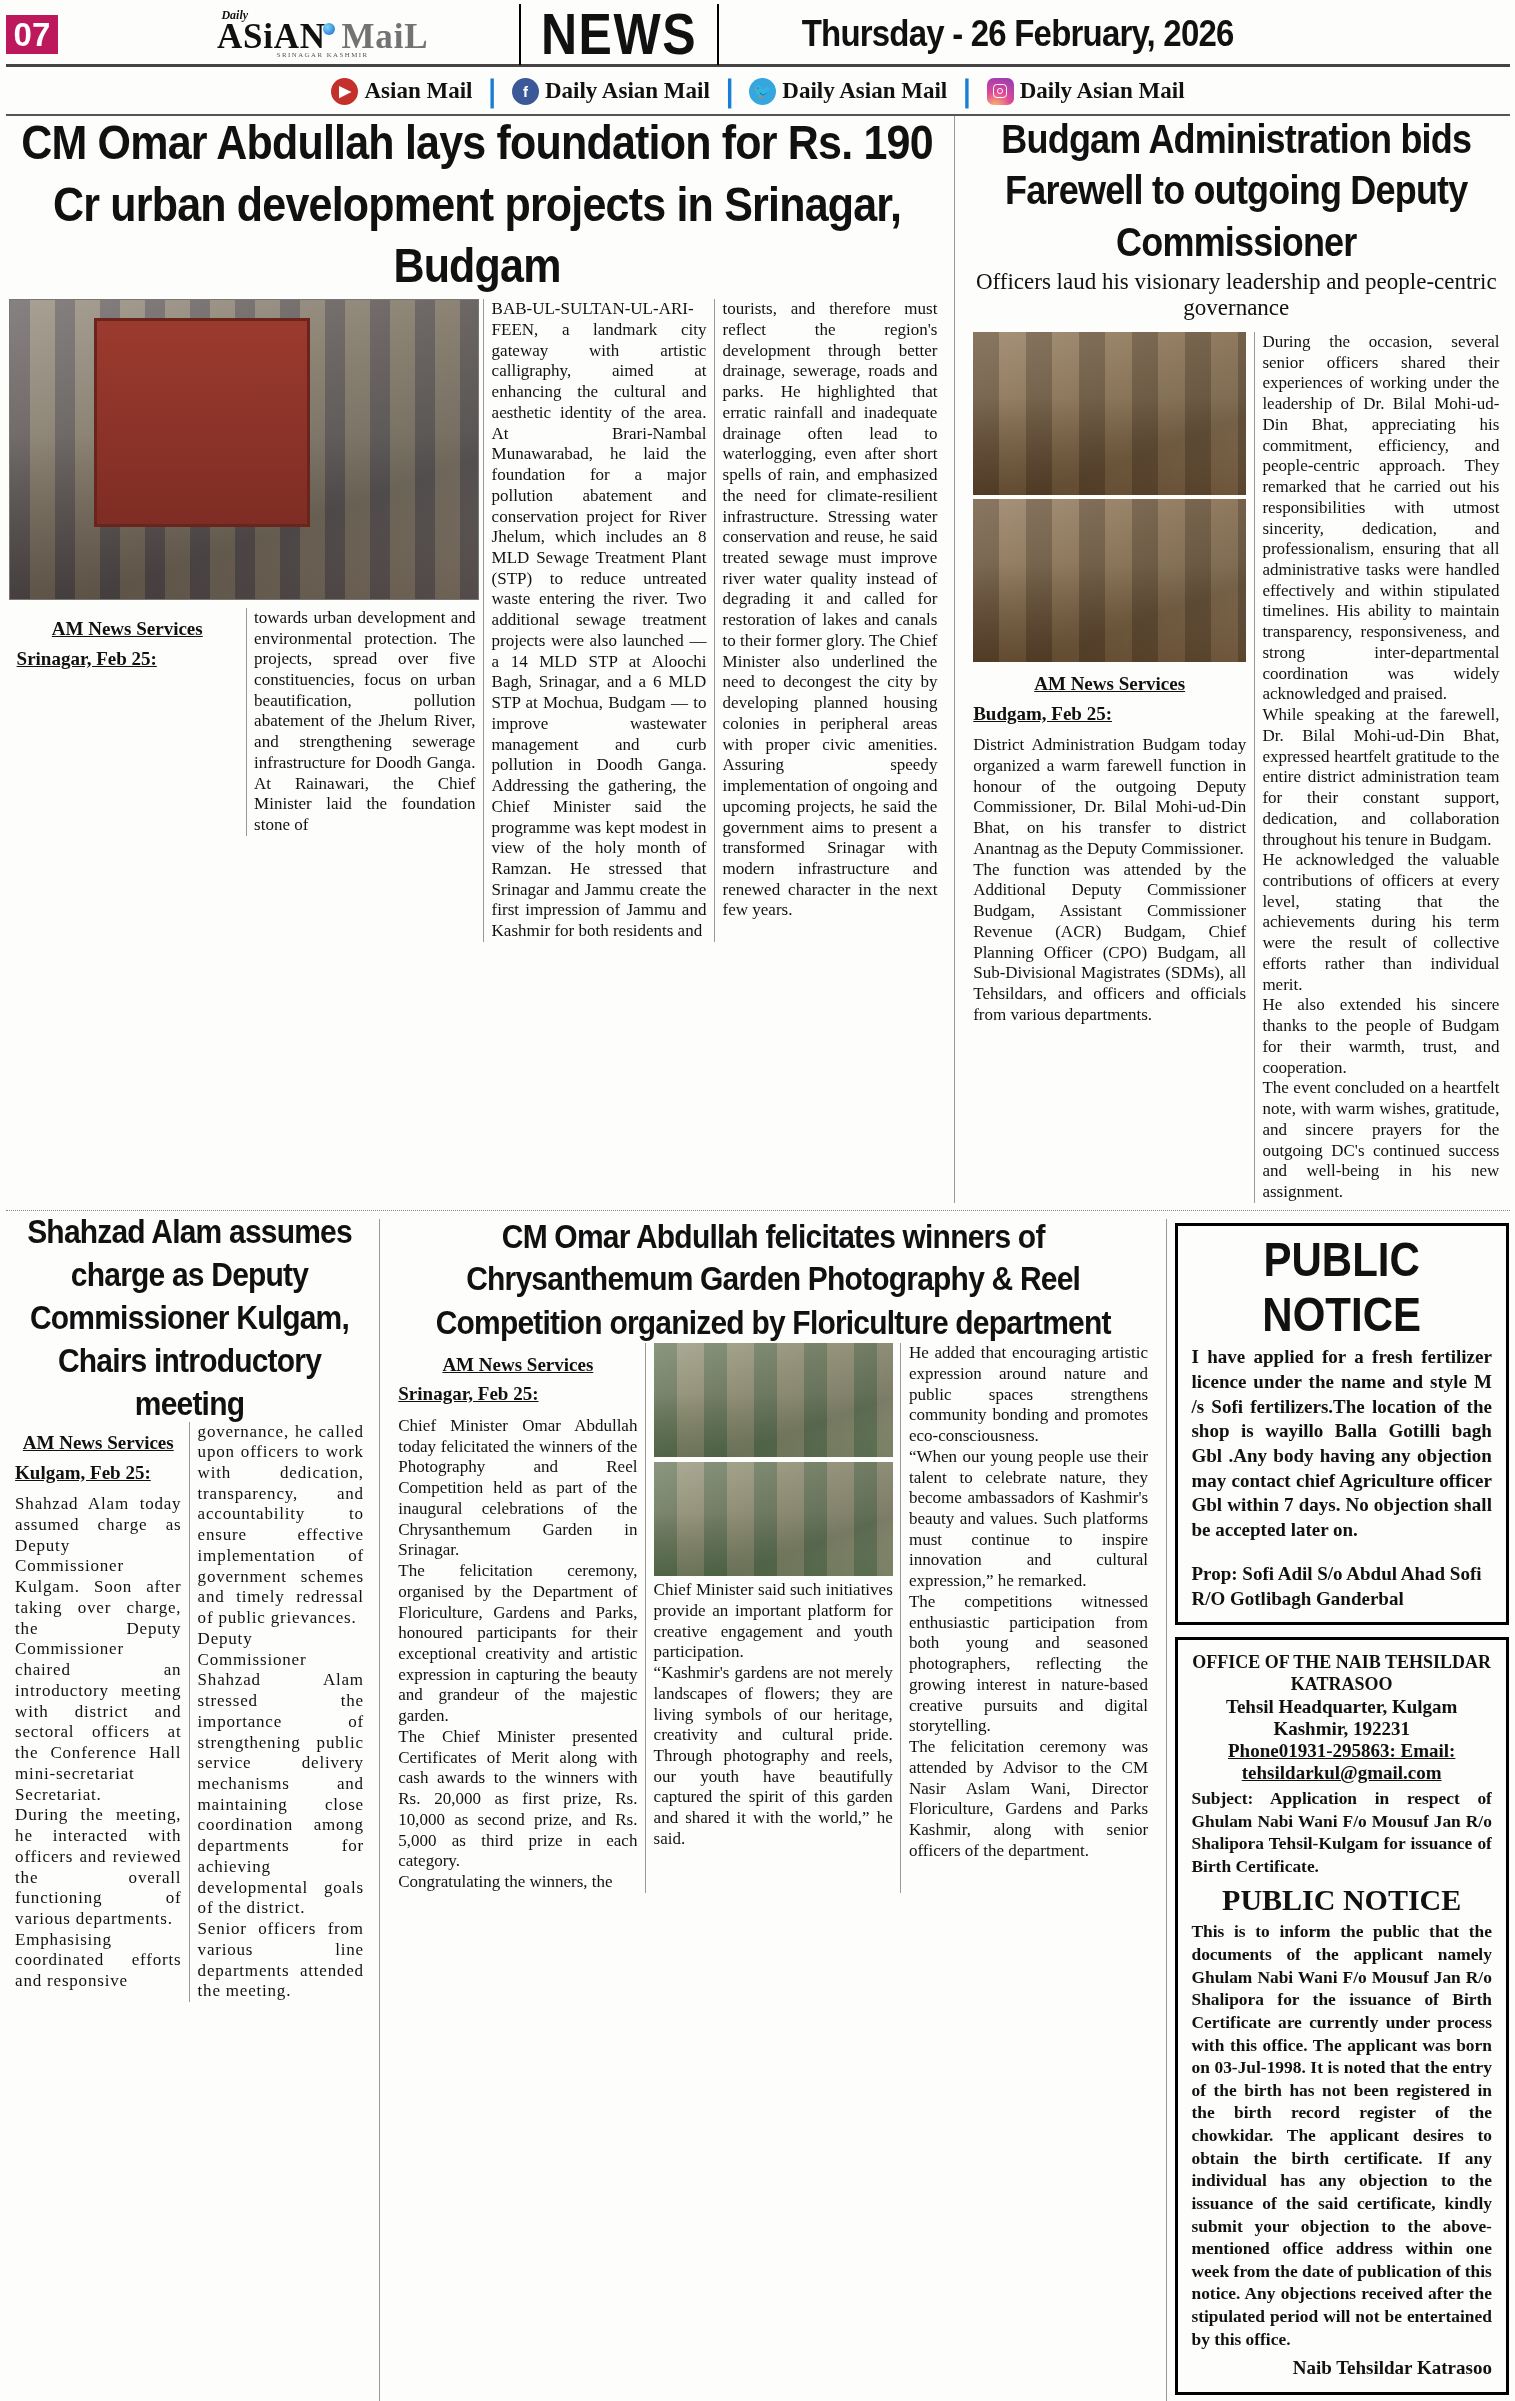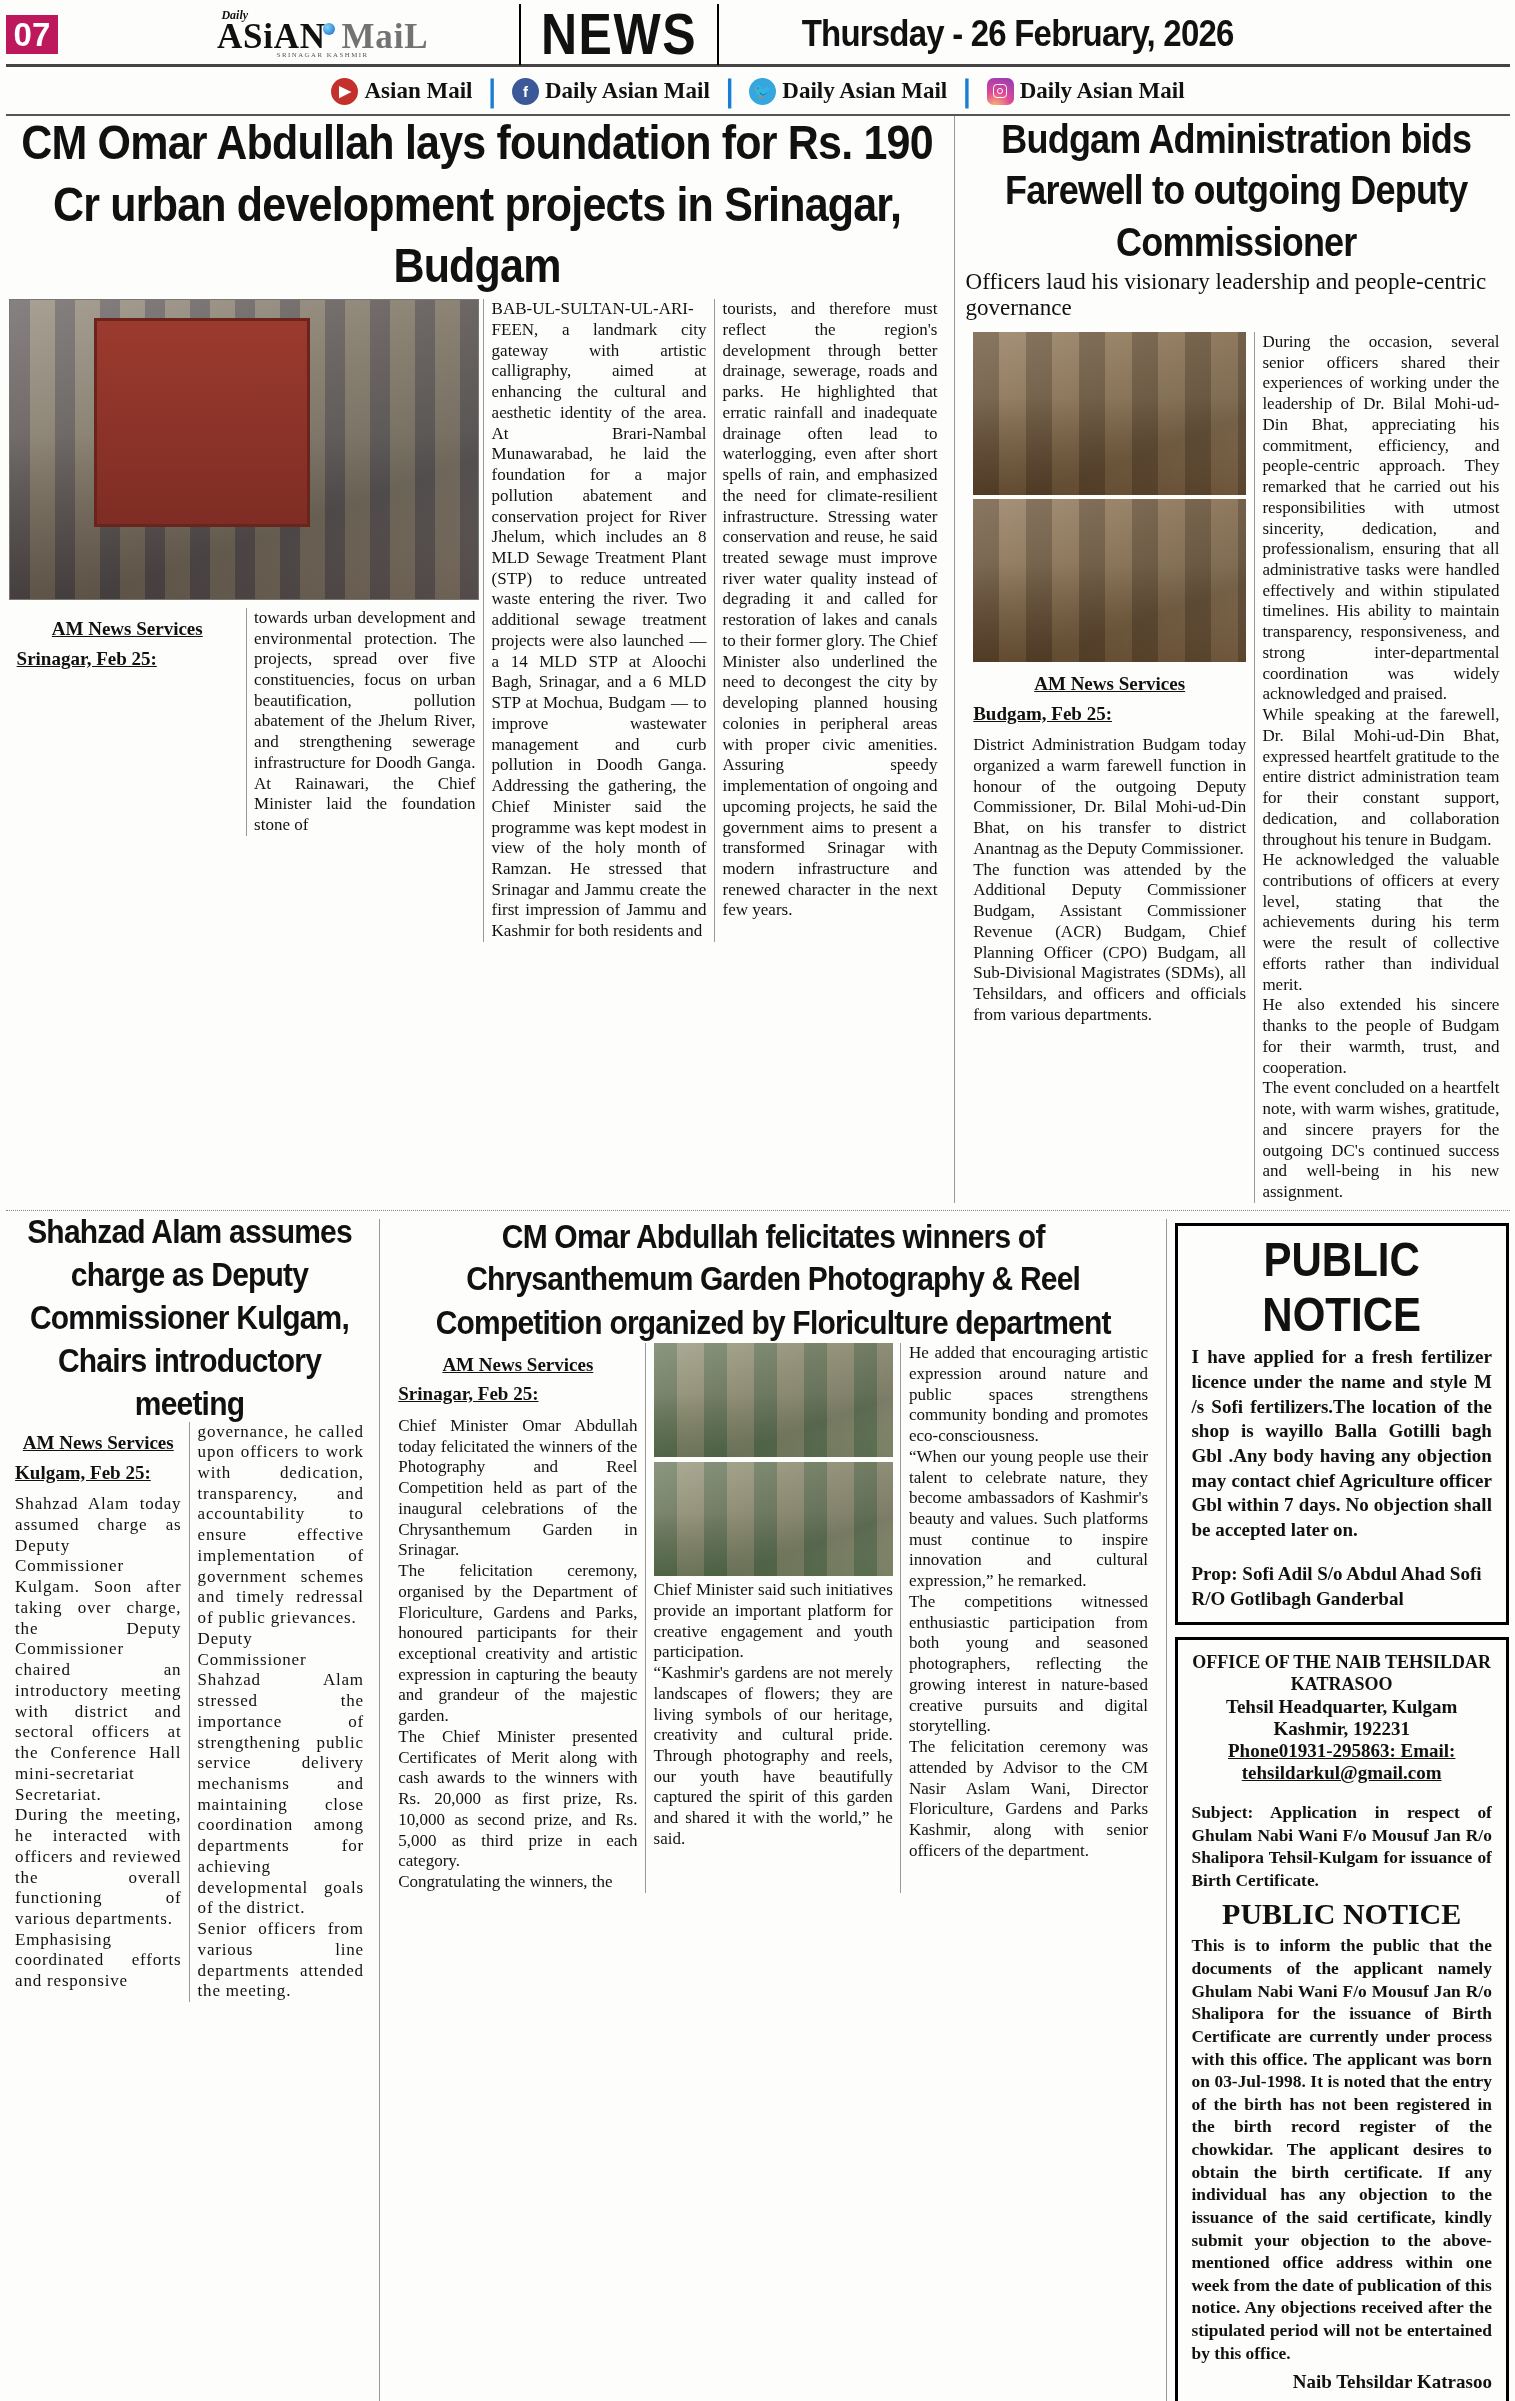--- a/index.html
+++ b/index.html
@@ -27,21 +27,21 @@
   .soc-ic{width:27px;height:27px;border-radius:50%;color:#fff;display:flex;align-items:center;justify-content:center;
           font-family:"Liberation Sans",sans-serif;font-weight:bold;font-size:15px;}
   .yt{background:#c4302b;} .fb{background:#3b5998;} .tw{background:#35a6de;}
   .ig{background:radial-gradient(circle at 30% 110%,#fdc468,#df4996 45%,#8a3ab9);border-radius:6.8px;}
   .ig-inner{width:12px;height:12px;border:1.9px solid #fff;border-radius:3.8px;position:relative;}
   .ig-inner:after{content:"";position:absolute;left:2.7px;top:2.7px;width:3.8px;height:3.8px;border:1.5px solid #fff;border-radius:50%;}
   .soc-sep{color:#1a7fd4;font-size:29px;font-weight:bold;}
   
   .headline{font-family:"Liberation Sans",sans-serif;font-weight:bold;text-align:center;
             transform:scaleY(1.12);letter-spacing:-0.8px;line-height:1.28;}
-  .subhead{font-family:"Liberation Serif",serif;text-align:left;font-weight:500;}
+  .subhead{font-family:"Liberation Serif",serif;text-align:center;font-weight:500;}
   .byline{font-weight:bold;text-decoration:underline;text-align:center;font-size:19px;margin:10.6px 0 7.6px 0;}
   .dateline{font-weight:bold;text-decoration:underline;font-size:19px;margin:4.5px 0 10.6px 0;}
   .btxt{font-size:17px;text-align:justify;white-space:pre-line;line-height:1.22;}
   .vrule{border-right:1.5px solid #999;}
   .hdot{border-top:1.5px dotted #888;margin:7.6px 0;}
   .photo{background:linear-gradient(160deg,#b9b2a6,#8d8576 40%,#6f6a5e 70%,#a39a8a),#999;position:relative;overflow:hidden;}
   .photo:before{content:"";position:absolute;inset:0;
      background:repeating-linear-gradient(90deg,rgba(40,40,60,.35) 0 19.7px,rgba(120,110,95,.25) 19.7px 45px),
                 linear-gradient(0deg,rgba(60,45,35,.55),transparent 55%);}
   .photo.red:after{content:"";position:absolute;left:18%;top:6%;width:46%;height:70%;
@@ -215,21 +215,21 @@
       <div class="notice-box">
         <div class="notice-title">PUBLIC NOTICE</div>
         <div class="notice-body">        I have applied for a fresh fertilizer licence under the name and style M /s Sofi fertilizers.The location of the shop is wayillo Balla Gotilli bagh Gbl .Any body having any objection may contact chief Agriculture officer Gbl within 7 days. No objection shall be accepted later on.</div>
         <div class="notice-body" style="margin-top:19.7px;">Prop: Sofi Adil S/o Abdul Ahad Sofi</div>
         <div class="notice-body">R/O Gotlibagh Ganderbal</div>
       </div>
       <div class="notice-box" style="border-width:3px;">
         <div class="office-head">OFFICE OF THE NAIB TEHSILDAR KATRASOO</div>
         <div class="office-sub">Tehsil Headquarter, Kulgam Kashmir, 192231</div>
         <div class="office-mail">Phone01931-295863: Email: tehsildarkul@gmail.com</div>
-        <div class="notice-body" style="font-size:17.4px;margin-top:17px;">Subject: Application in respect of Ghulam Nabi Wani F/o Mousuf Jan R/o Shalipora Tehsil-Kulgam for issuance of Birth Certificate.</div>
+        <div class="notice-body" style="font-size:17.4px;margin-top:3px;">Subject: Application in respect of Ghulam Nabi Wani F/o Mousuf Jan R/o Shalipora Tehsil-Kulgam for issuance of Birth Certificate.</div>
         <div class="pn2-title">PUBLIC NOTICE</div>
         <div class="notice-body" style="font-size:17.4px;">This is to inform the public that the documents of the applicant namely Ghulam Nabi Wani F/o Mousuf Jan R/o Shalipora for the issuance of Birth Certificate are currently under process with this office. The applicant was born on 03-Jul-1998. It is noted that the entry of the birth has not been registered in the birth record register of the chowkidar. The applicant desires to obtain the birth certificate. If any individual has any objection to the issuance of the said certificate, kindly submit your objection to the above-mentioned office address within one week from the date of publication of this notice. Any objections received after the stipulated period will not be entertained by this office.</div>
         <div class="notice-body" style="text-align:right;margin-top:6px;">Naib Tehsildar Katrasoo</div>
       </div>
     </div>
   </div>
 
 </div>
 
 

